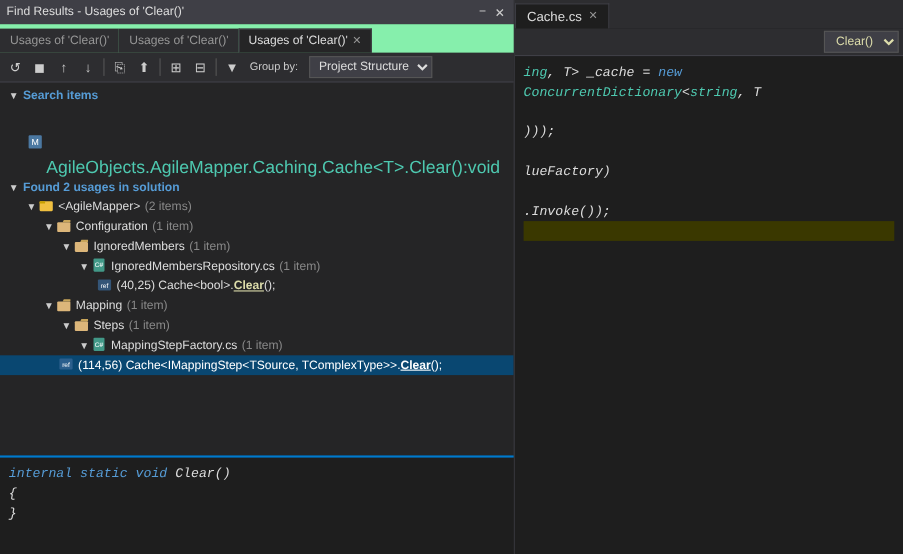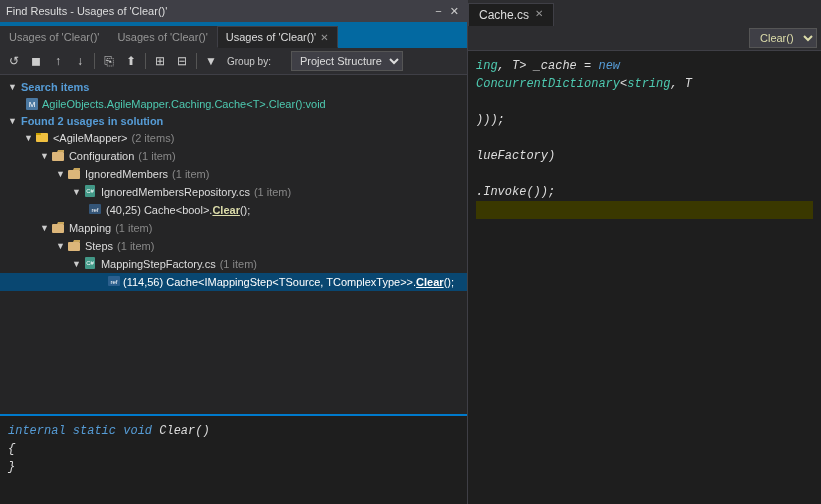--- a/index.html
+++ b/index.html
@@ -44,21 +44,21 @@
       color: #ccc;
       background: none;
       border: none;
       cursor: pointer;
       font-size: 11px;
       padding: 0 2px;
     }
 
     
     .tabs-bar {
-      background: #0369a1;
+      background: #86efac;
       display: flex;
       align-items: flex-end;
       padding-top: 2px;
       min-height: 26px;
     }
 
     .tab {
       padding: 4px 8px;
       font-size: 11px;
       color: #969696;
@@ -118,21 +118,21 @@
       color: #ccc;
       font-size: 10px;
       margin-left: 4px;
     }
 
     
     .dropdown-group {
       display: flex;
       align-items: center;
       gap: 4px;
-      margin-left: 18px;
+      margin-left: 8px;
     }
 
     .dropdown-select {
       background: #3f3f46;
       color: #ddd;
       border: 1px solid #555;
       font-size: 11px;
       padding: 1px 4px;
       height: 20px;
       cursor: pointer;
@@ -350,21 +350,21 @@
       <span class="triangle">▼</span>
       <span>Search items</span>
     </div>
     <div class="tree-item" style="padding-left: 24px;">
       <span class="icon">
         <svg width="16" height="16" viewBox="0 0 16 16" fill="none">
           <rect x="2" y="2" width="12" height="12" rx="1" fill="#5b9bd5" opacity="0.7"></rect>
           <text x="8" y="11" text-anchor="middle" font-size="8" fill="white">M</text>
         </svg>
       </span>
-      <span class="item-text" style="color:#4ec9b0; font-size:11px;">AgileObjects.AgileMapper.Caching.Cache&lt;T&gt;.Clear():void</span>
+      <span class="item-text" style="color:#4ec9b0; font-size:16px;margin-top:48px;">AgileObjects.AgileMapper.Caching.Cache&lt;T&gt;.Clear():void</span>
     </div>
 
     <div class="section-header">
       <span class="triangle">▼</span>
       <span>Found 2 usages in solution</span>
     </div>
 
     <div class="tree-item" style="padding-left: 24px;">
       <span class="triangle" style="color:#ccc; font-size:9px; margin-right:2px;">▼</span>
       <span class="icon">
@@ -452,21 +452,21 @@
       <span class="icon">
         <svg width="14" height="14" viewBox="0 0 14 14">
             <rect x="2" y="1" width="10" height="12" rx="1" fill="#4ec9b0" opacity="0.7"></rect>
             <text x="7" y="9" text-anchor="middle" font-size="6" fill="white">C#</text>
           </svg>
       </span>
       <span class="item-text">MappingStepFactory.cs</span>
       <span class="meta">(1 item)</span>
     </div>
 
-    <div class="tree-item selected" style="padding-left: 105px; text-align: right;">
+    <div class="tree-item selected" style="padding-left: 53px;">
       <span class="icon">
         <svg width="14" height="14" viewBox="0 0 14 14">
             <rect x="1" y="2" width="12" height="10" rx="1" fill="#3a6a9a" opacity="0.7"></rect>
             <text x="7" y="9.5" text-anchor="middle" font-size="6" fill="white">ref</text>
           </svg>
       </span>
       <span class="item-text">(114,56) Cache&lt;IMappingStep&lt;TSource, TComplexType&gt;&gt;.<span class="highlight-clear">Clear</span>();</span>
     </div>
 
   </div>

